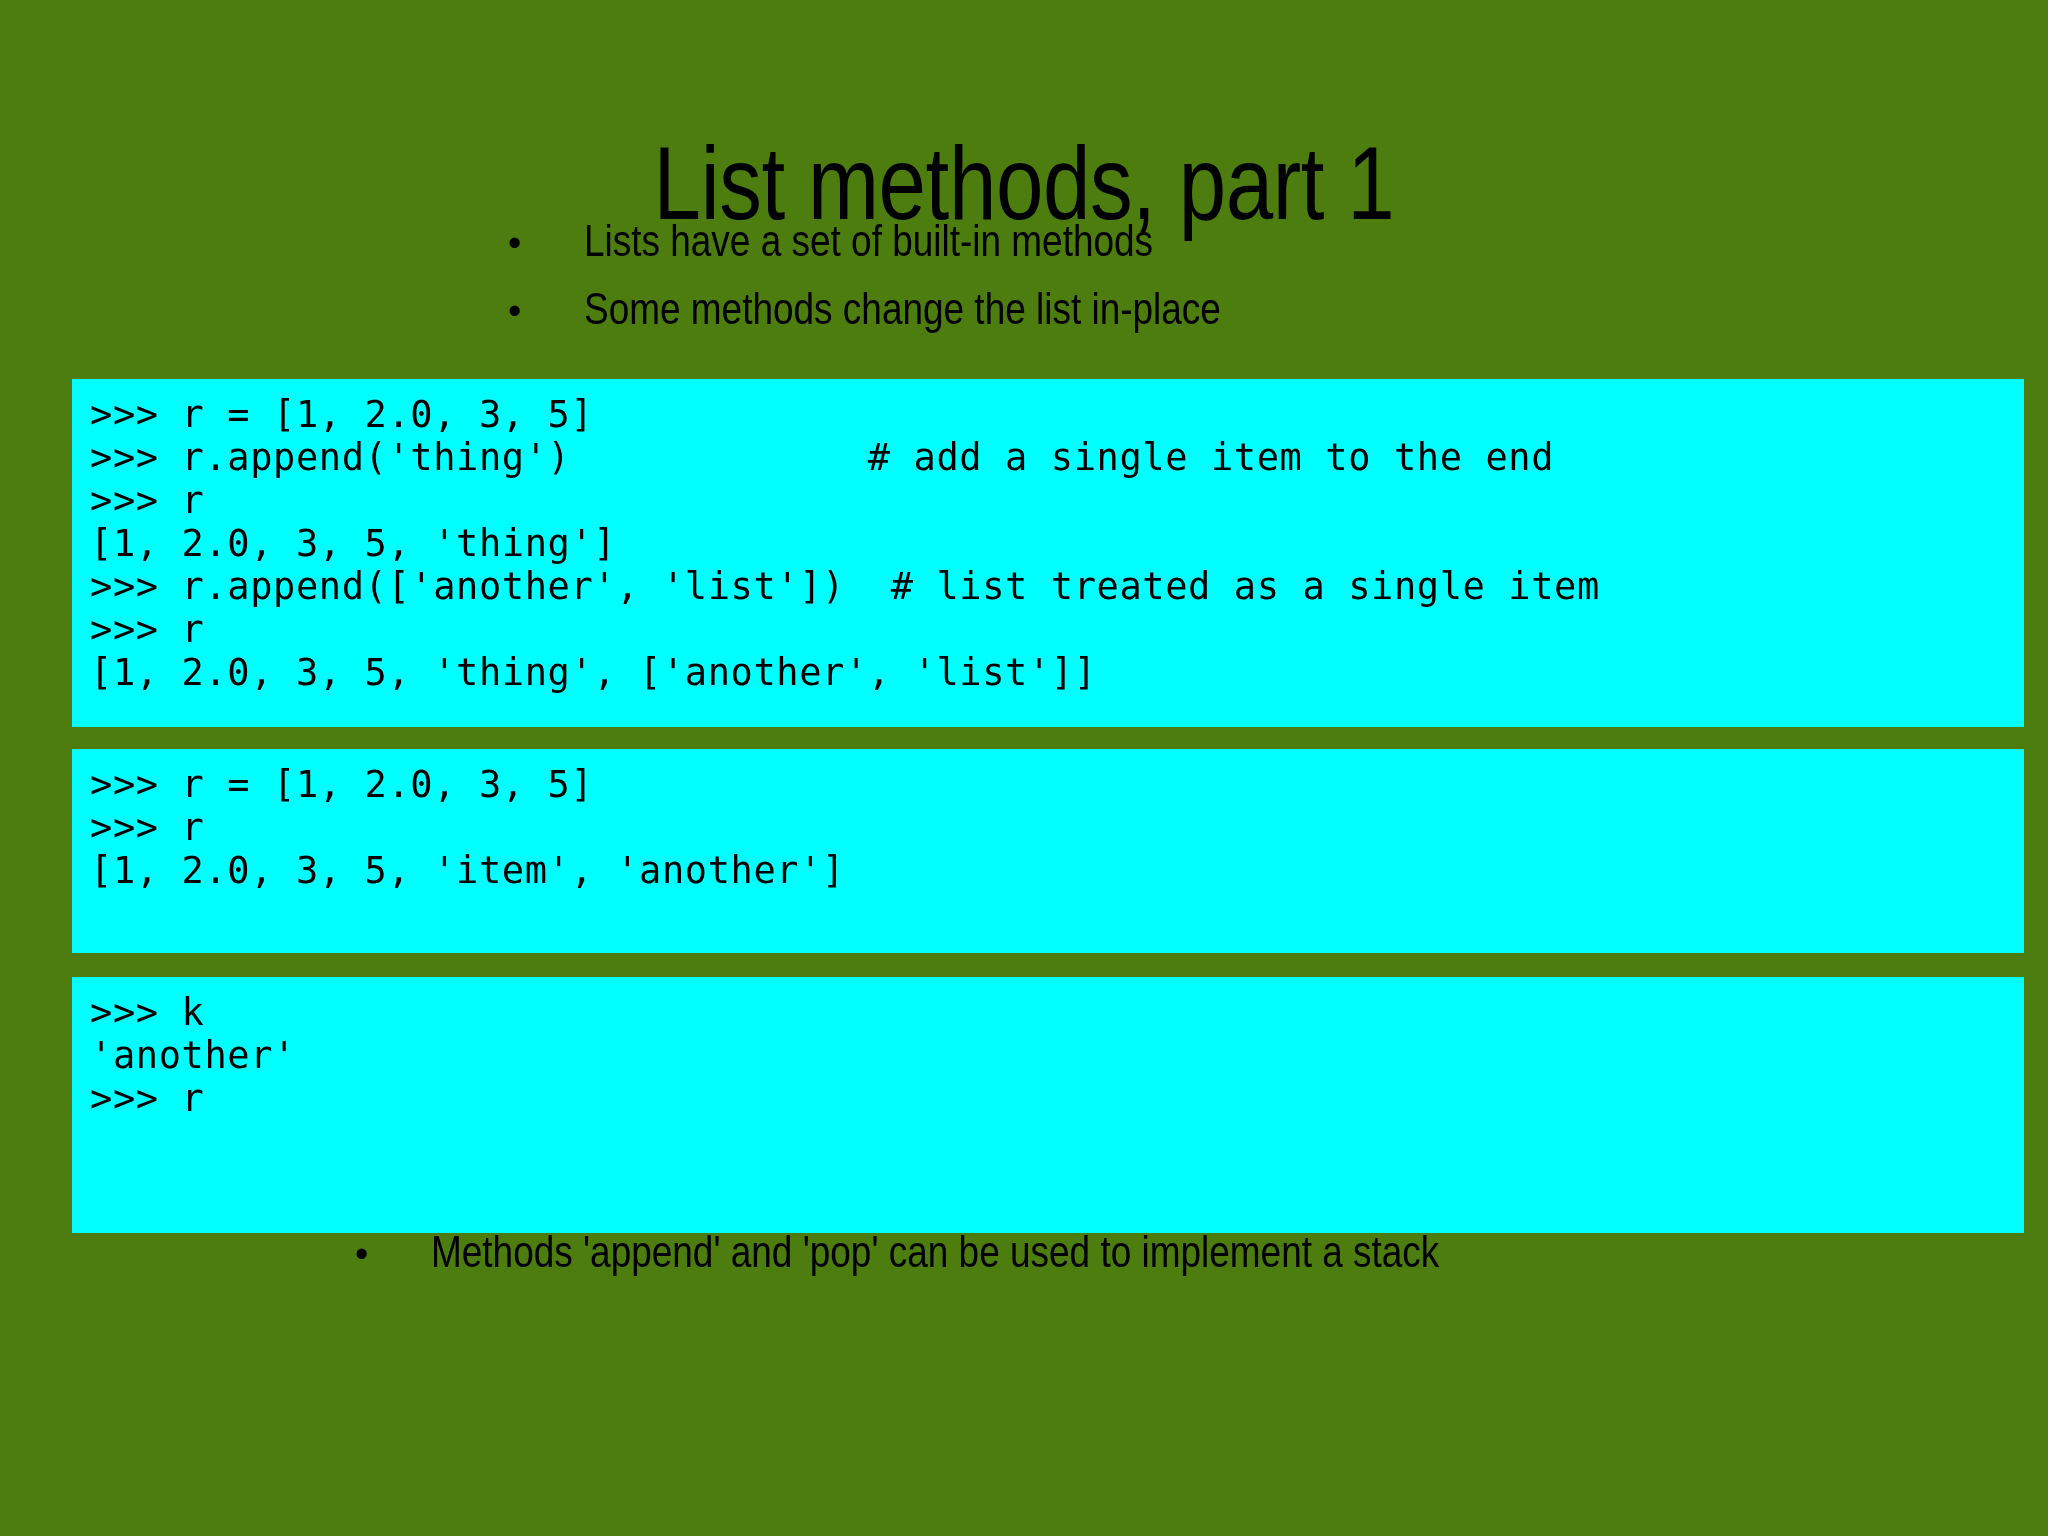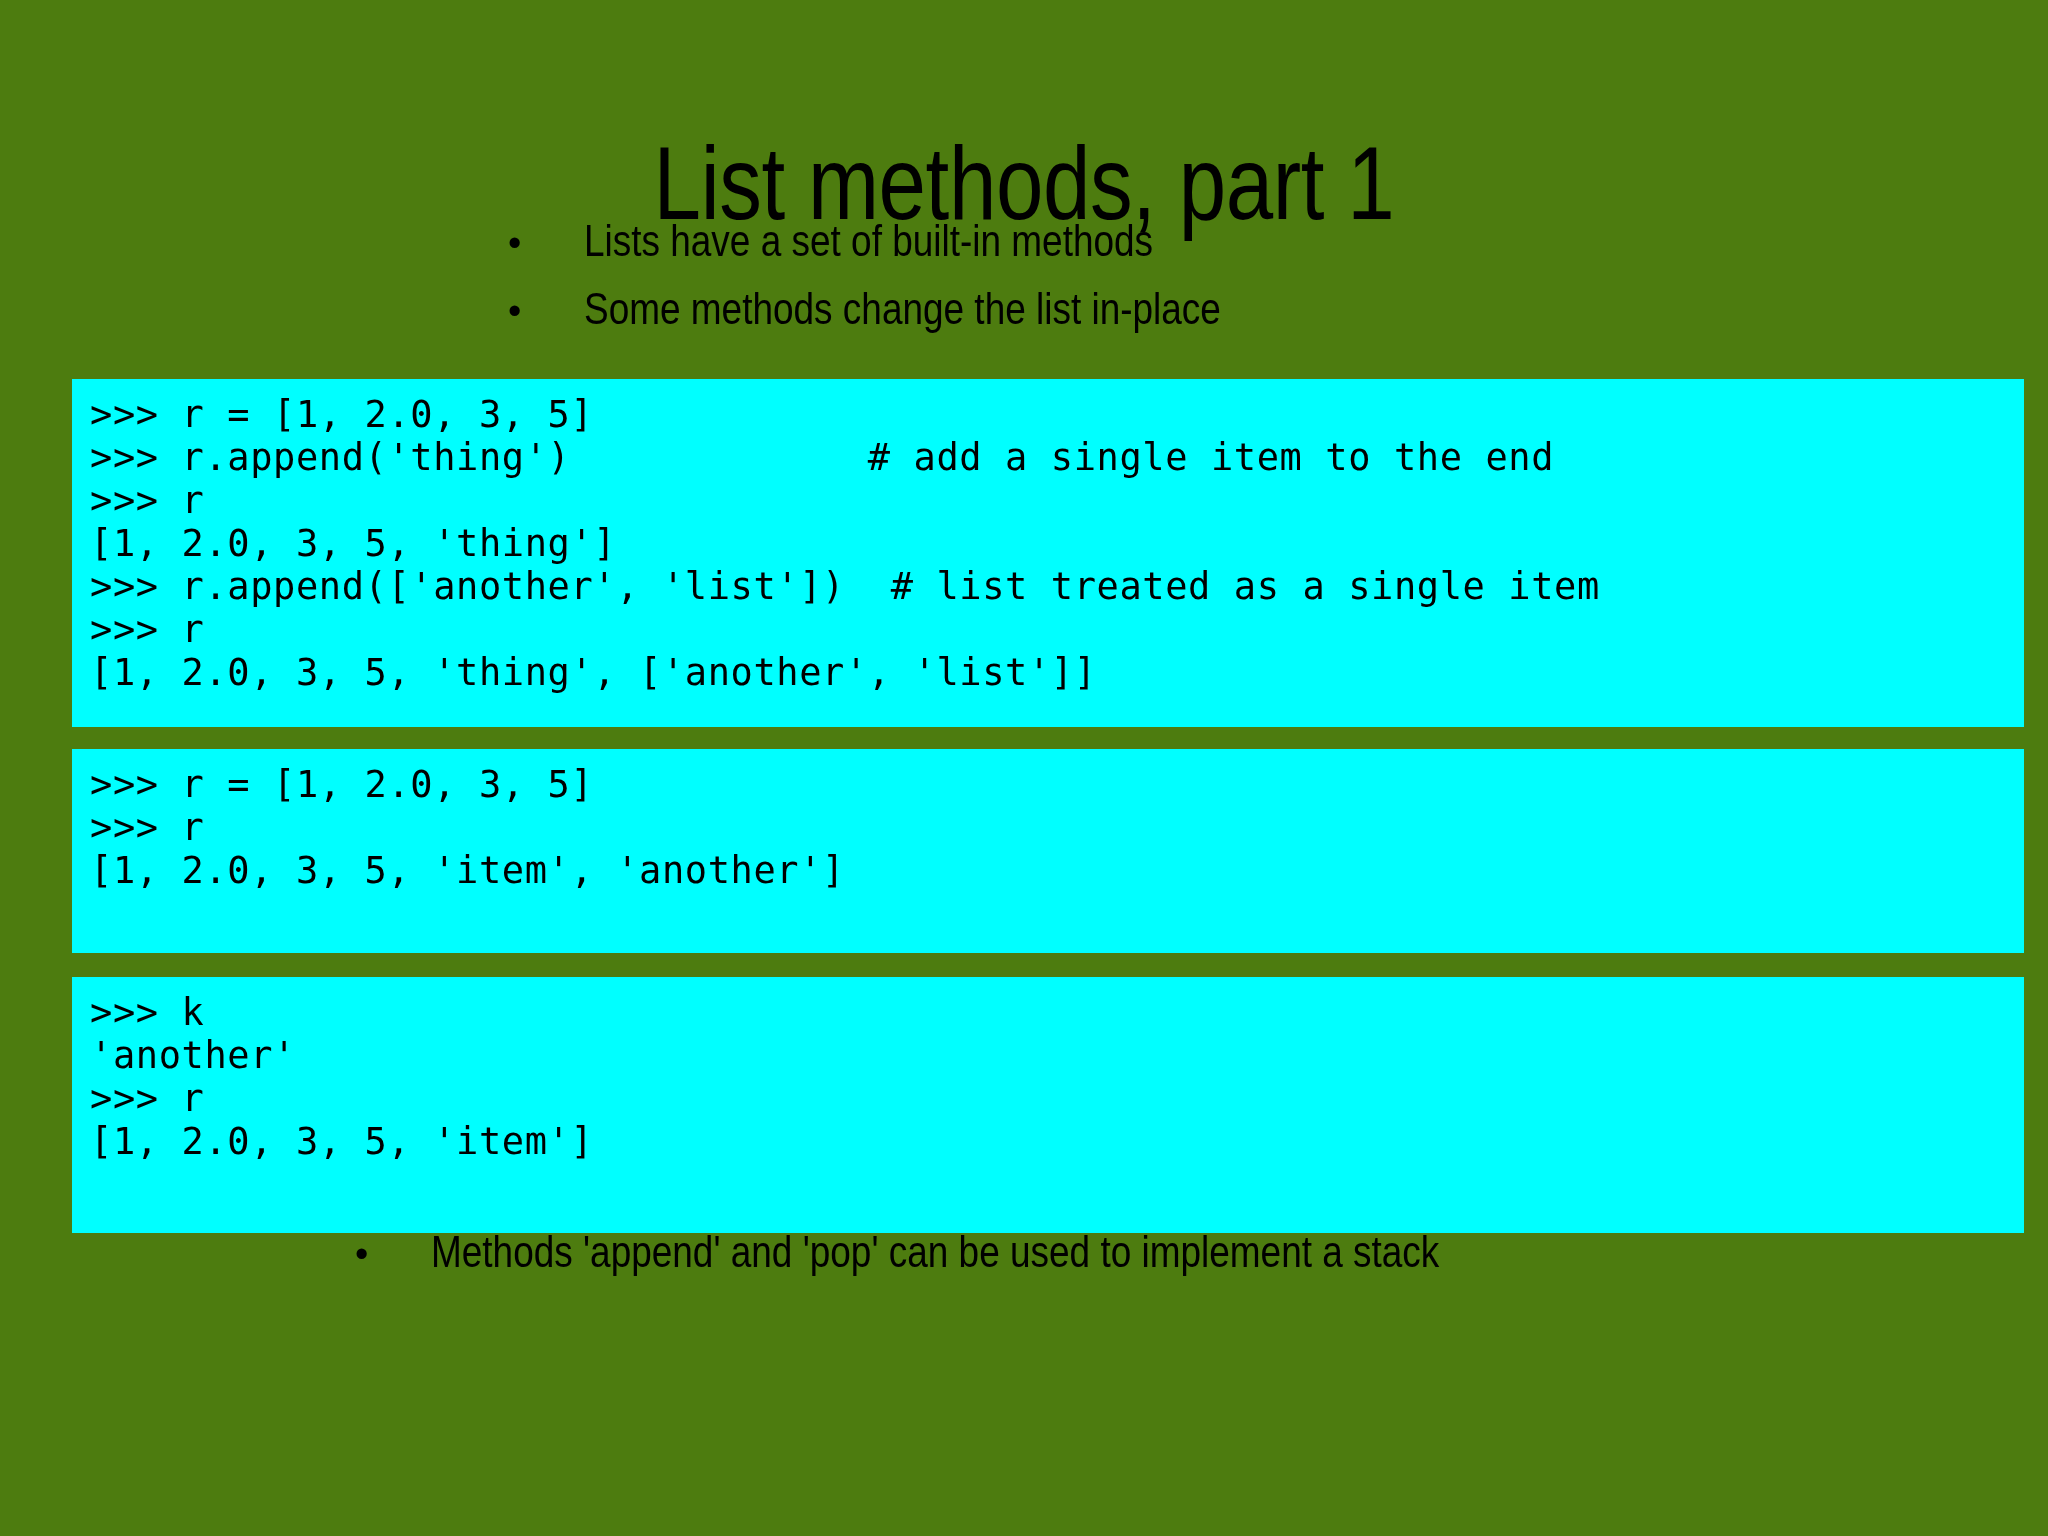--- a/index.html
+++ b/index.html
@@ -128,21 +128,21 @@
       <span class="bullet-mark">•</span>
       <span class="bullet-text">Some methods change the list in-place</span>
     </div>
 
   </div>
 
   <pre id="code-block-1" class="code-block"><span class="code-line">&gt;&gt;&gt; r = [1, 2.0, 3, 5]</span><span class="code-line">&gt;&gt;&gt; r.append('thing')             # add a single item to the end</span><span class="code-line">&gt;&gt;&gt; r</span><span class="code-line">[1, 2.0, 3, 5, 'thing']</span><span class="code-line">&gt;&gt;&gt; r.append(['another', 'list'])  # list treated as a single item</span><span class="code-line">&gt;&gt;&gt; r</span><span class="code-line">[1, 2.0, 3, 5, 'thing', ['another', 'list']]</span></pre>
 
   <pre id="code-block-2" class="code-block"><span class="code-line">&gt;&gt;&gt; r = [1, 2.0, 3, 5]</span><span class="code-line">&gt;&gt;&gt; r</span><span class="code-line">[1, 2.0, 3, 5, 'item', 'another']</span></pre>
 
-  <pre id="code-block-3" class="code-block"><span class="code-line">&gt;&gt;&gt; k</span><span class="code-line">'another'</span><span class="code-line">&gt;&gt;&gt; r</span><span class="code-line">[1, 2.0, 3, 5, 'item']</span></pre>
+  <pre id="code-block-3" class="code-block"><span class="code-line">&gt;&gt;&gt; k</span><span class="code-line">'another'</span><span class="code-line">&gt;&gt;&gt; r</span></pre>
 
   <div class="bullet-list-bottom">
     <div class="bullet-row">
       <span class="bullet-mark">•</span>
       <span class="bullet-text">Methods 'append' and 'pop' can be used to implement a stack</span>
     </div>
   </div>
 
 </div>
 

